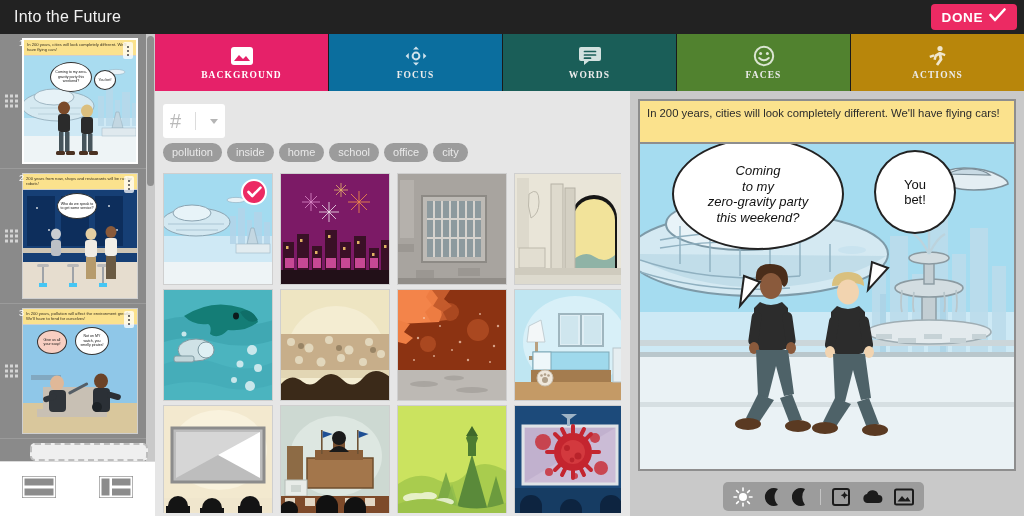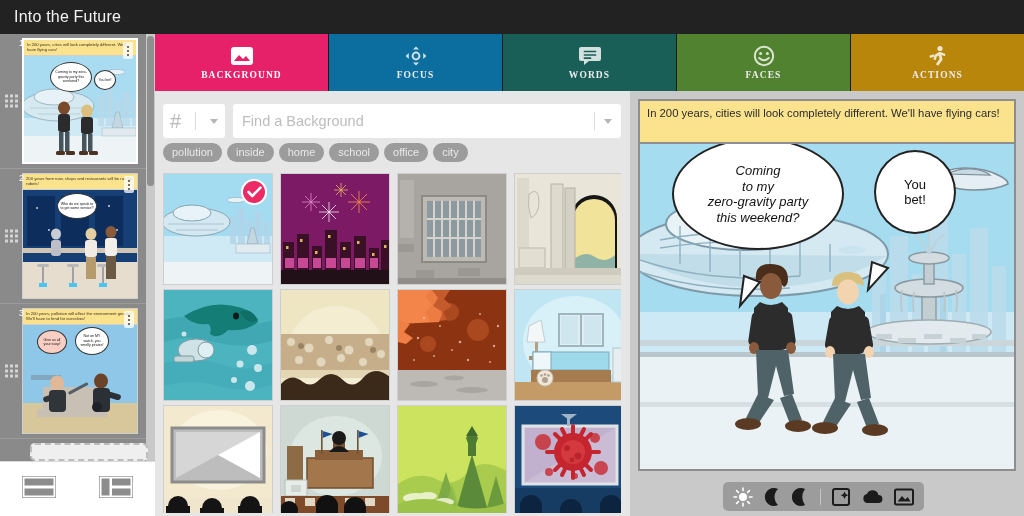--- a/index.html
+++ b/index.html
@@ -203,20 +203,28 @@
   .tool { cursor: pointer; display: flex; align-items: center; }
   .tool-div { width: 1px; height: 16px; background: #c4c4c4; }
 </style>
 </head>
 <body>
 
 <div id="app">
 
   <div class="header">
     <div class="header-title">Into the Future</div>
+    <div class="done-btn">
+      <span class="done-label">DONE</span>
+      <span class="check-glyph">
+        <svg width="17" height="14" viewBox="0 0 17 14">
+            <path d="M1.5 7 L6 12 L15.5 1.5" stroke="#fff" stroke-width="2.6" fill="none" stroke-linecap="round" stroke-linejoin="round"></path>
+          </svg>
+      </span>
+    </div>
   </div>
 
   <div class="sidebar">
 
     <div class="cell">
       <div class="cell-num">1</div>
       <div class="drag-dots">
         <i></i>
           <i></i>
           <i></i>
@@ -489,25 +497,20 @@
   </div>
 
   <div class="browser">
 
     <div class="searchrow">
       <div class="hash-box">
         <span class="hash-glyph">#</span>
         <span class="vdiv"></span>
         <span class="caret"></span>
       </div>
-      <div class="search-box">
-        <input class="search-input" type="text" placeholder="Find a Background" style="">
-        <span class="vdiv" style="margin-right:9px"></span>
-        <span class="caret"></span>
-      </div>
     </div>
 
     <div class="chips">
       <span class="chip">pollution</span>
       <span class="chip">inside</span>
       <span class="chip">home</span>
       <span class="chip">school</span>
       <span class="chip">office</span>
       <span class="chip">city</span>
     </div>

